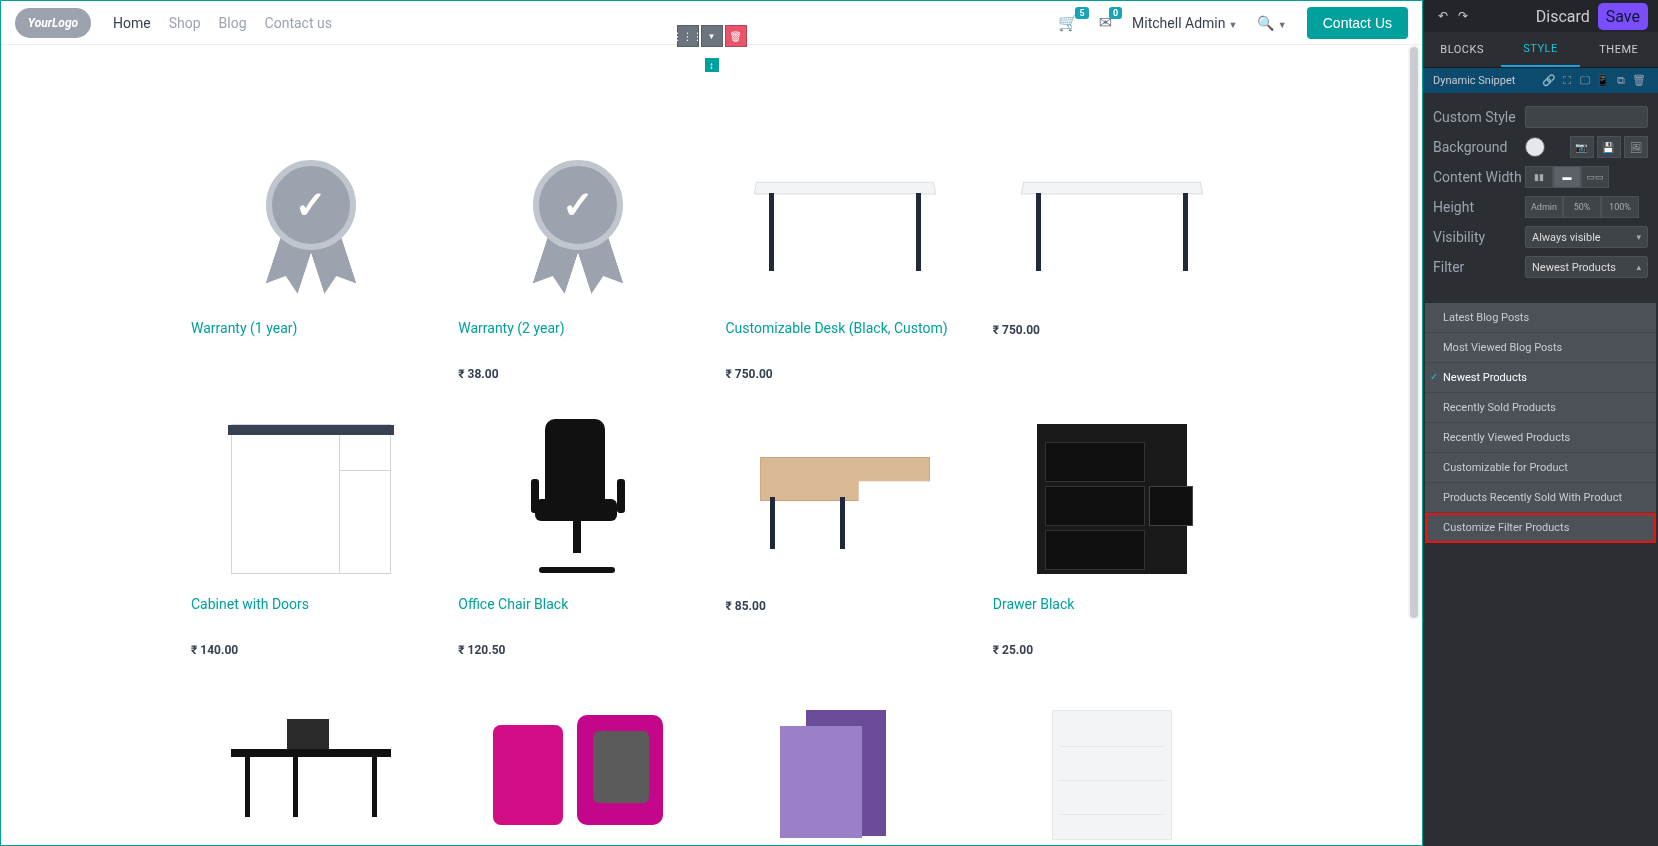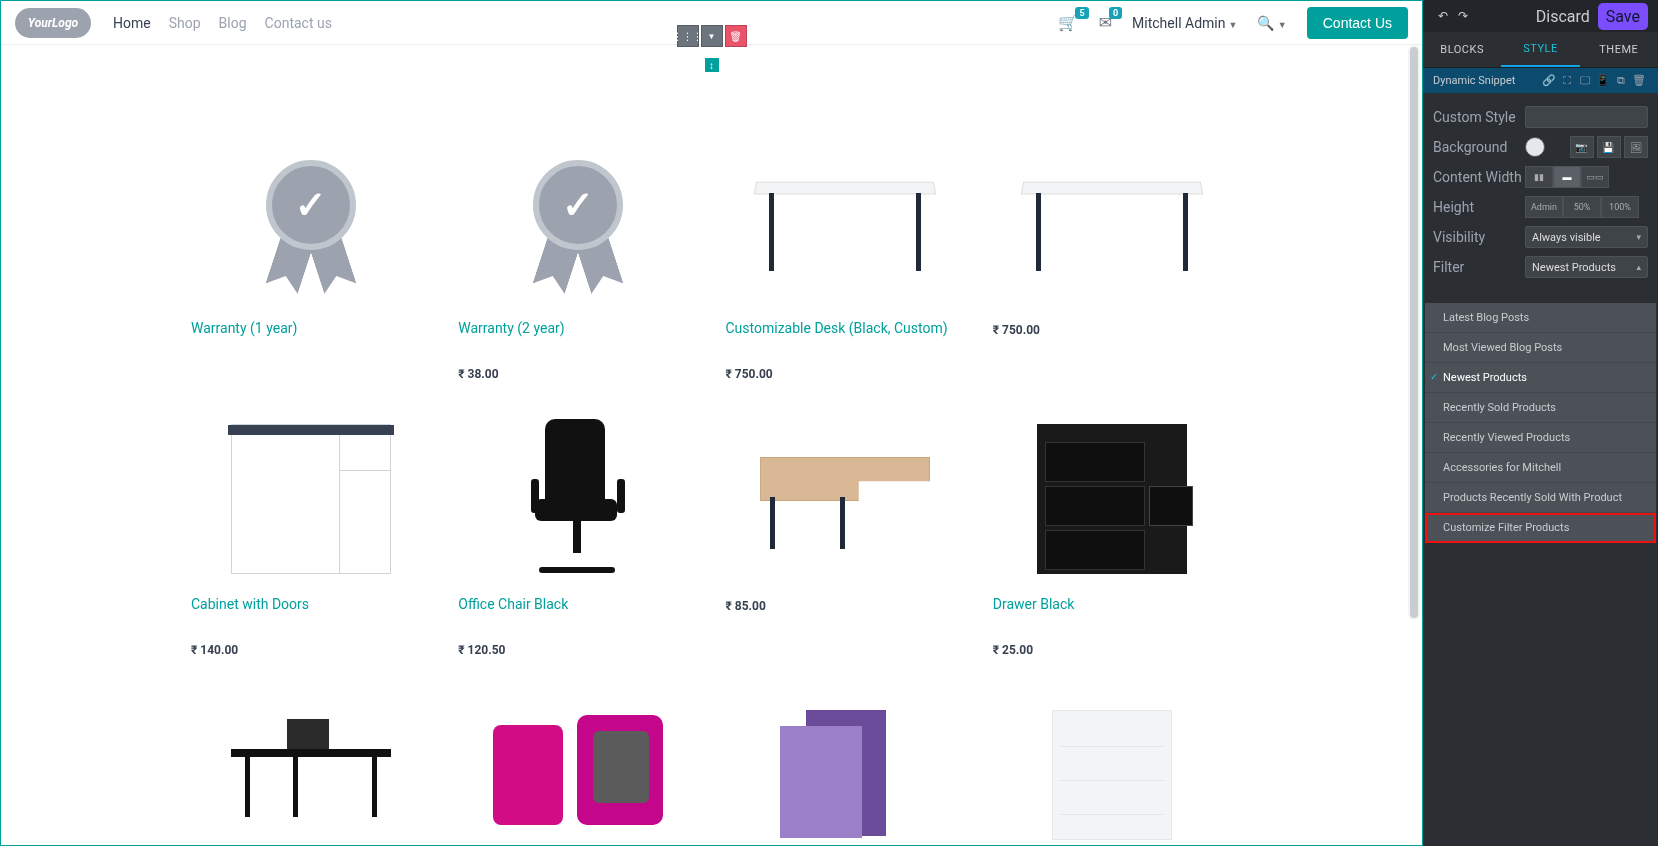--- a/index.html
+++ b/index.html
@@ -349,18 +349,18 @@
             <div class="dd open">Newest Products</div>
           </div>
       </div>
     </div>
     <div class="dropdown">
       <div class="dditem">Latest Blog Posts</div>
       <div class="dditem">Most Viewed Blog Posts</div>
       <div class="dditem sel">Newest Products</div>
       <div class="dditem">Recently Sold Products</div>
       <div class="dditem">Recently Viewed Products</div>
-      <div class="dditem">Accessories for Mitchell</div>
+      <div class="dditem">Customizable for Product</div>
       <div class="dditem">Products Recently Sold With Product</div>
       <div class="dditem hl">Customize Filter Products</div>
     </div>
   </div>
 </div>
 
 </body></html>

